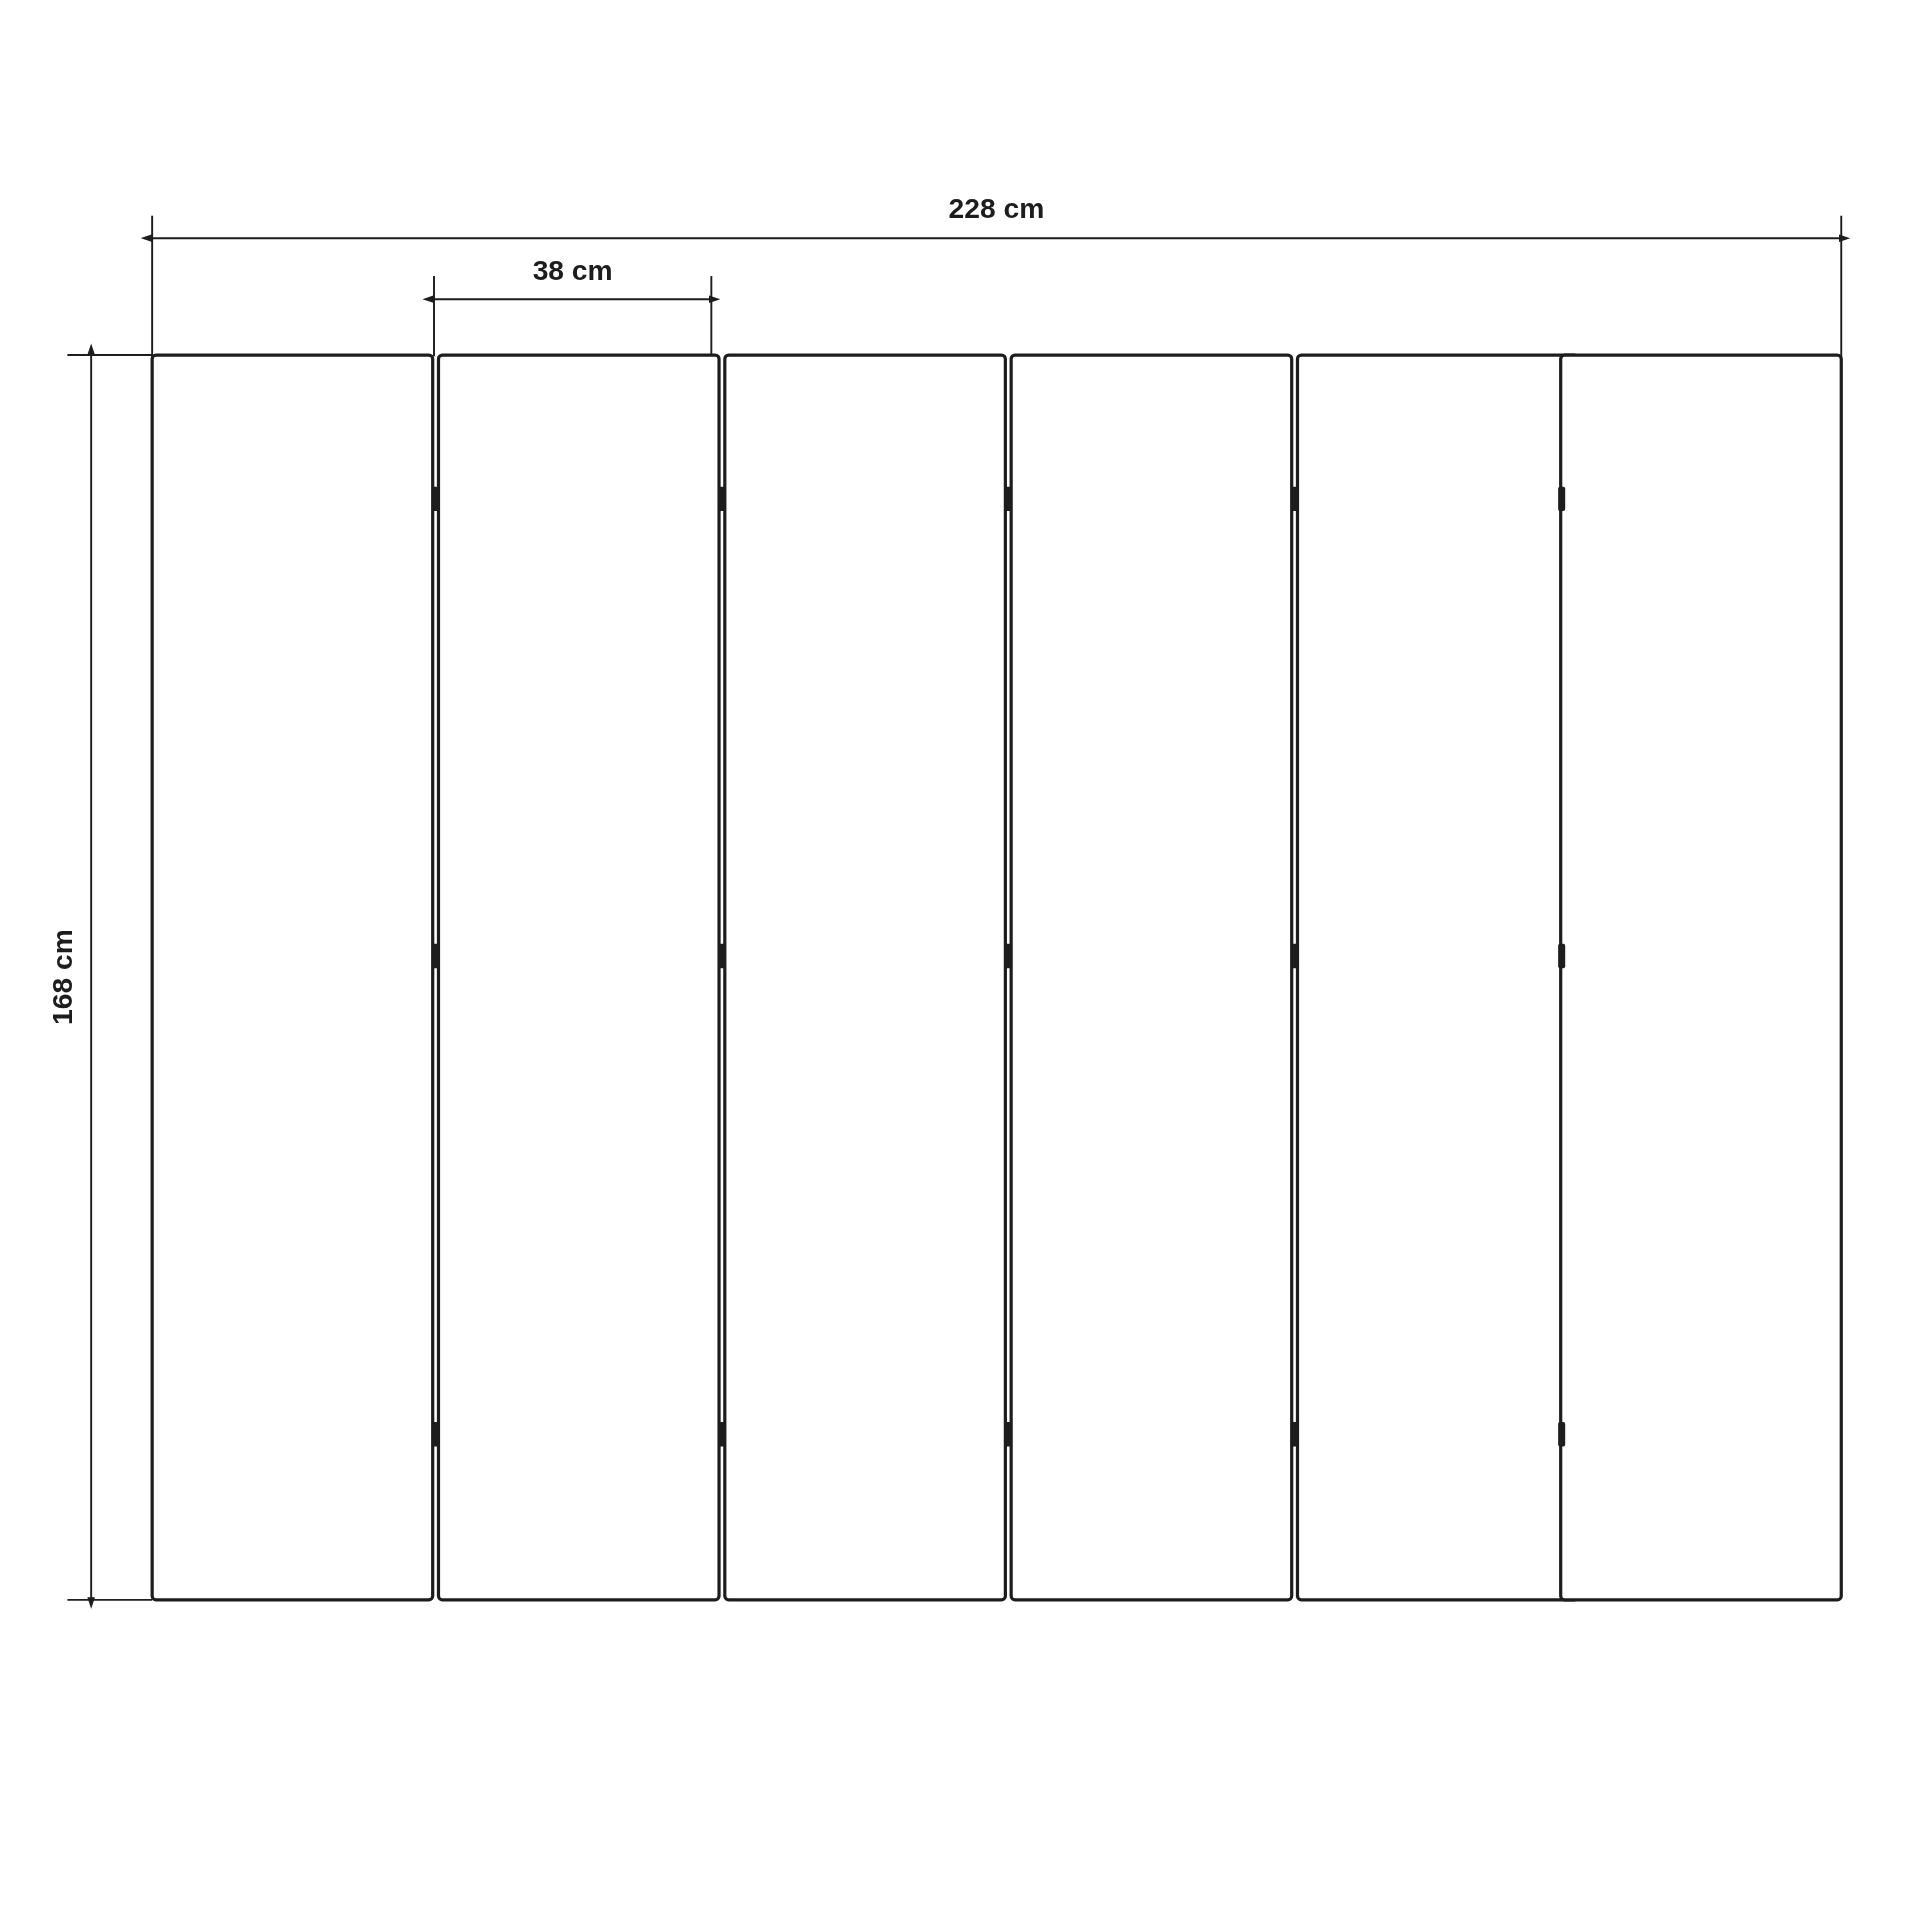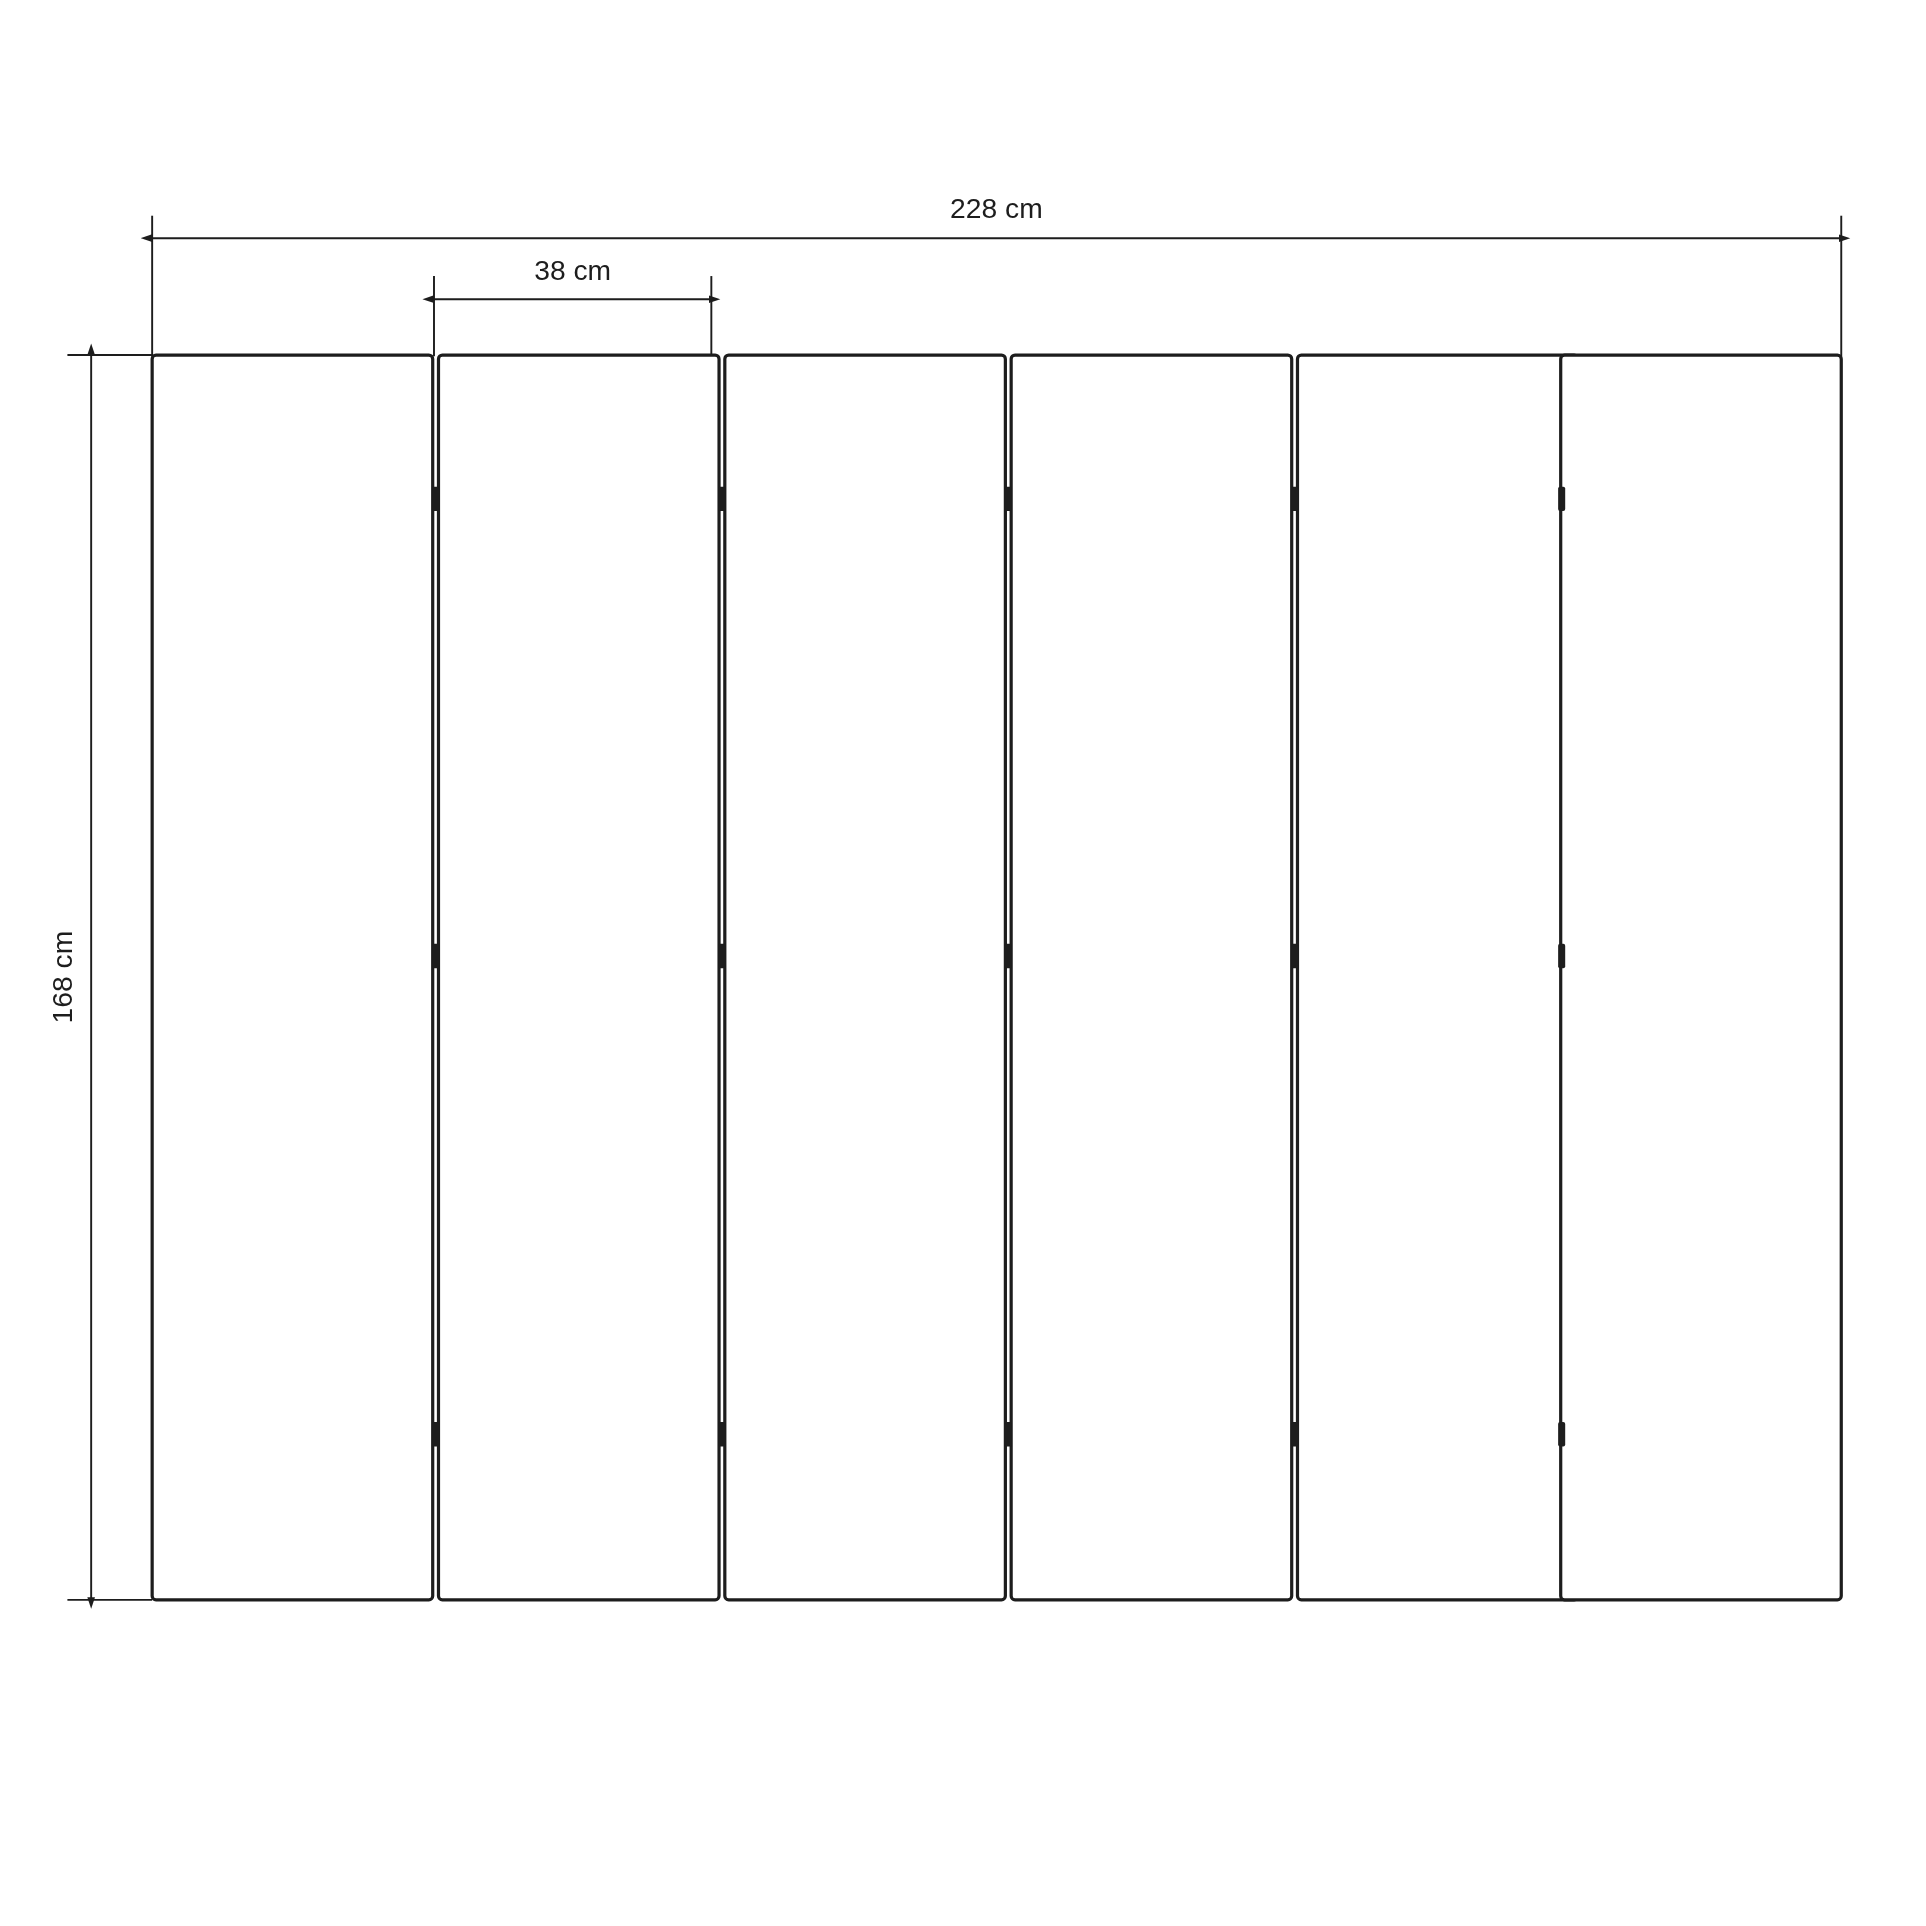--- a/index.html
+++ b/index.html
@@ -11,20 +11,21 @@
     width: 1926px;
     height: 1926px;
     font-family: "Liberation Sans", sans-serif;
     color: #222222;
     overflow: hidden;
   }
   #stage {
     position: relative;
     width: 1926px;
     height: 1374px;
+    font-weight: bold;
   }
   svg.diagram {
     position: absolute;
     left: 0;
     top: 0;
     width: 1926px;
     height: 1926px;
     display: block;
   }
   .dim-label {

